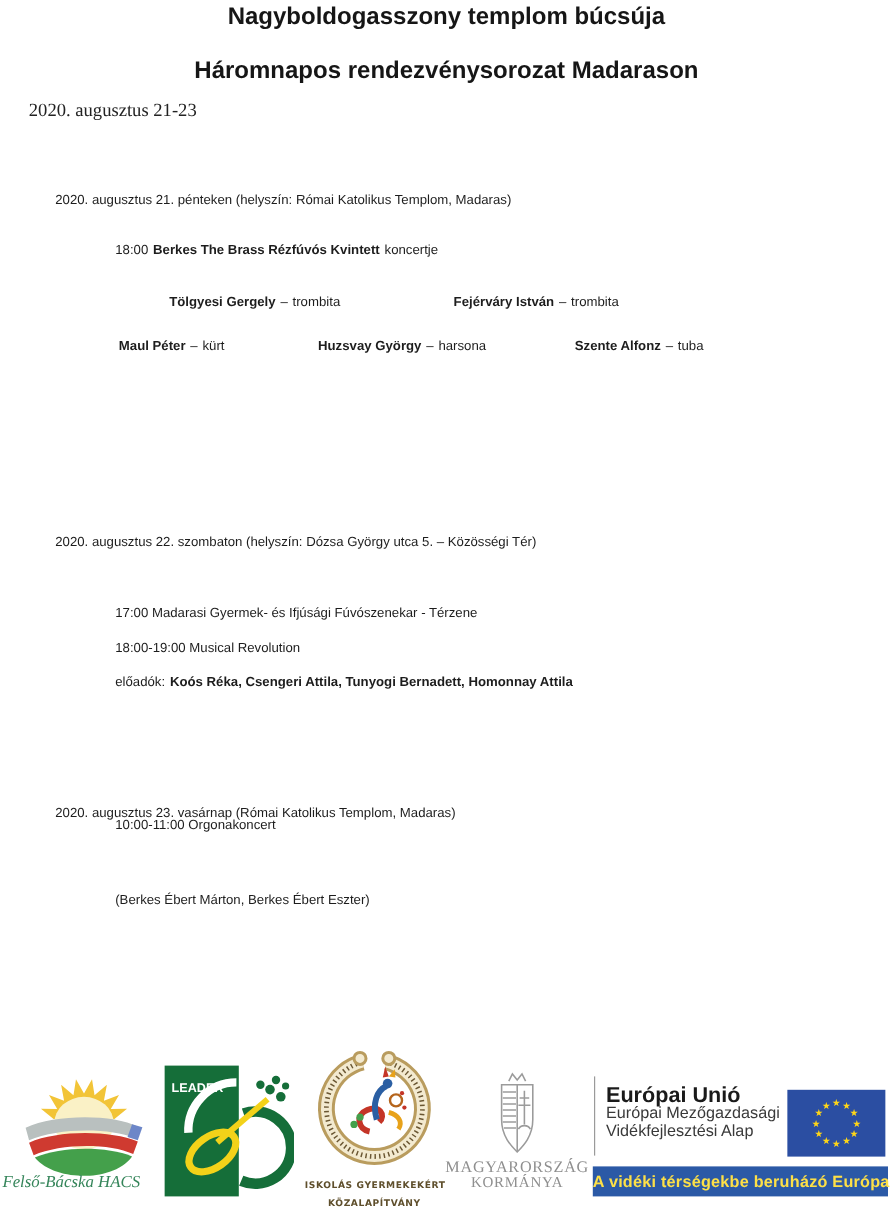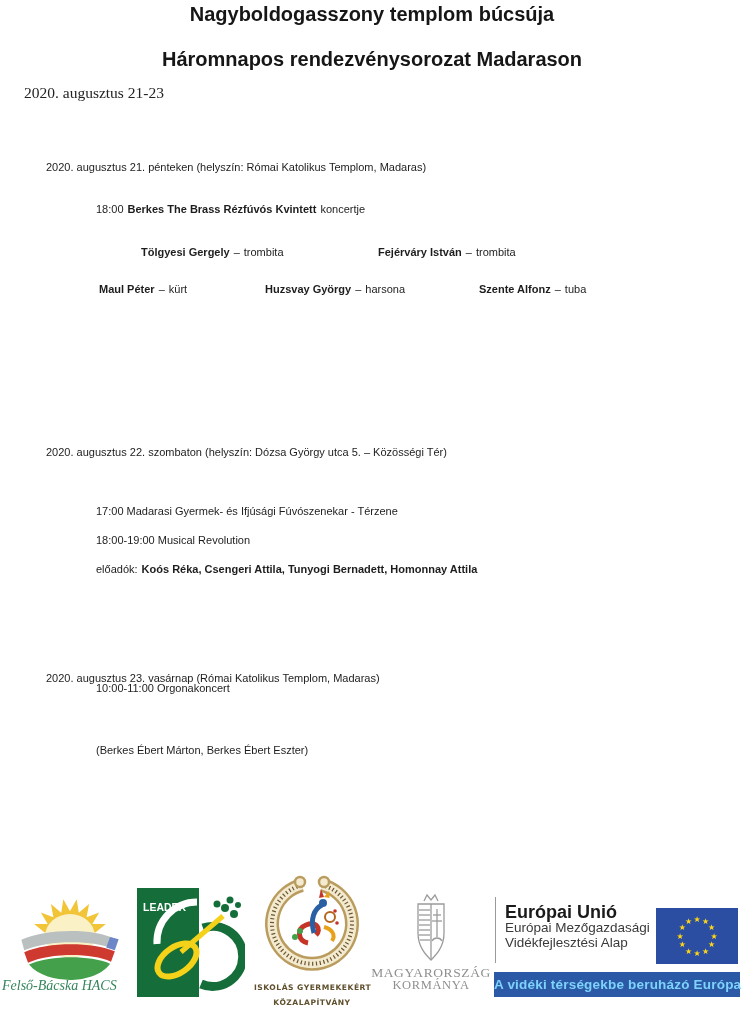--- a/index.html
+++ b/index.html
@@ -16,21 +16,21 @@
                word-break:break-all;line-height:15px;text-align:center;}
   .found-caption{font-size:7.6px;font-weight:bold;letter-spacing:0.5px;color:#5f4f2c;text-align:center;
                  font-family:"DejaVu Sans",sans-serif;line-height:10px;}
   .gov-text{font-family:"Liberation Serif",serif;color:#8f8f8f;text-align:center;line-height:13px;}
   .gov-l1{font-size:13.5px;letter-spacing:0.6px;}
   .gov-l2{font-size:12.5px;letter-spacing:0.6px;}
   .eu-text{line-height:15px;}
   .eu-l1{font-size:18px;font-weight:bold;color:#1a1a1a;}
   .eu-l2{font-size:13.5px;color:#3a3a3a;}
   .divider{width:1px;background:#9a9a9a;}
-  .banner{background:#2b59a6;color:#7dd3fc;font-weight:bold;font-size:13.5px;
+  .banner{background:#2b59a6;color:#fde047;font-weight:bold;font-size:13.5px;
           text-align:right;line-height:25px;letter-spacing:0.2px;}
 </style>
 </head>
 <body>
 
 <div class="page">
 
   <div class="abs t1" style="top:3px;">Nagyboldogasszony templom búcsúja</div>
   <div class="abs t1" style="top:48px;">Háromnapos rendezvénysorozat Madarason</div>
   <div class="abs date" style="top:84px;">2020. augusztus 21-23</div>

